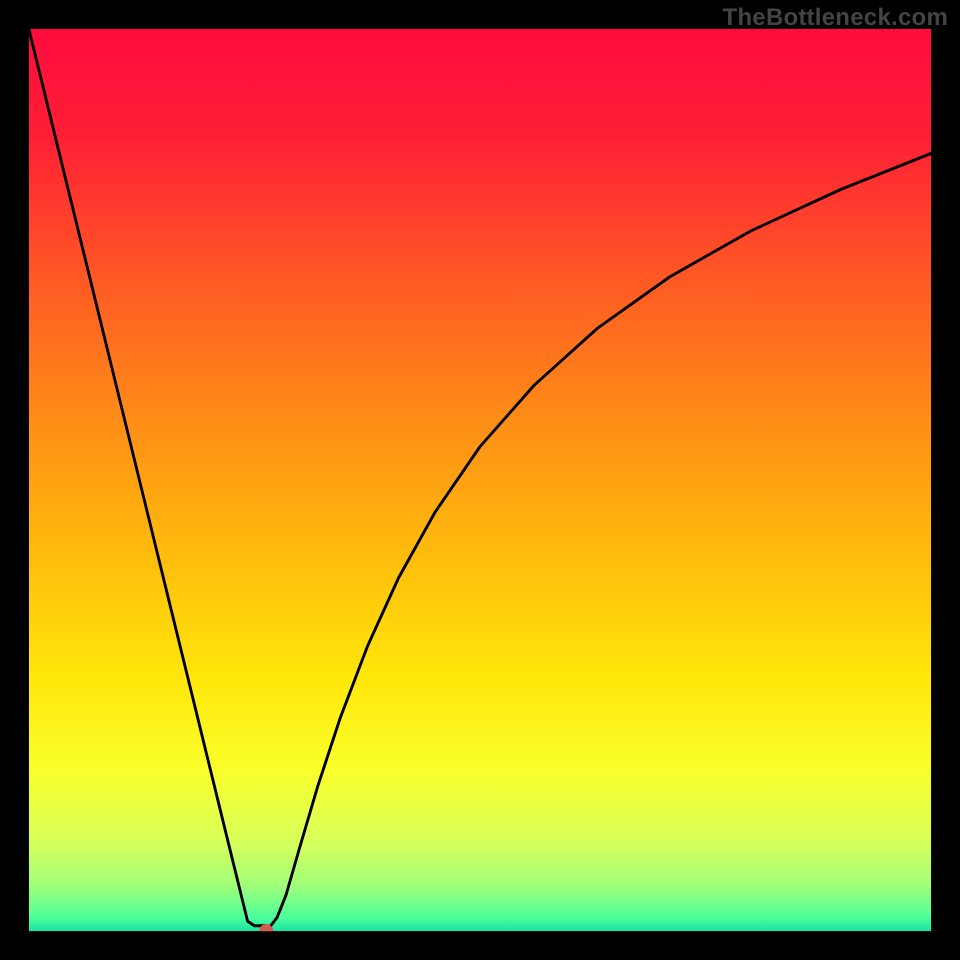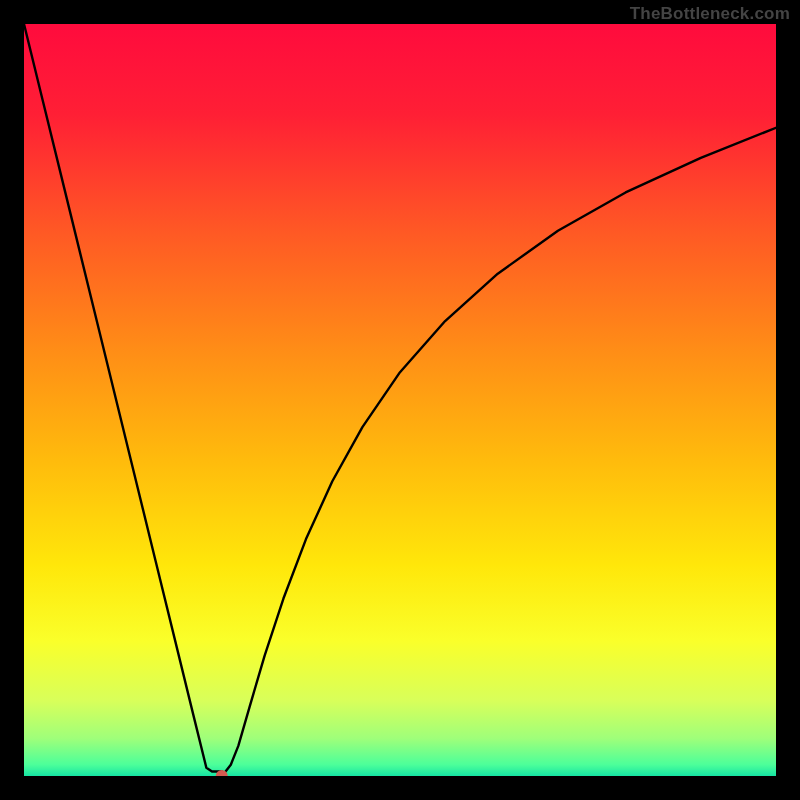--- a/index.html
+++ b/index.html
@@ -17,21 +17,21 @@
     left: 0;
     width: 800px;
     height: 800px;
     background: #000;
   }
   .watermark {
     position: absolute;
     top: 4px;
     right: 10px;
     color: #444;
-    font-size: 17px;
+    font-size: 20px;
     font-weight: 600;
     letter-spacing: 0.2px;
     user-select: none;
   }
   .plot-outer {
     position: absolute;
     left: 24px;
     top: 24px;
     width: 752px;
     height: 752px;

